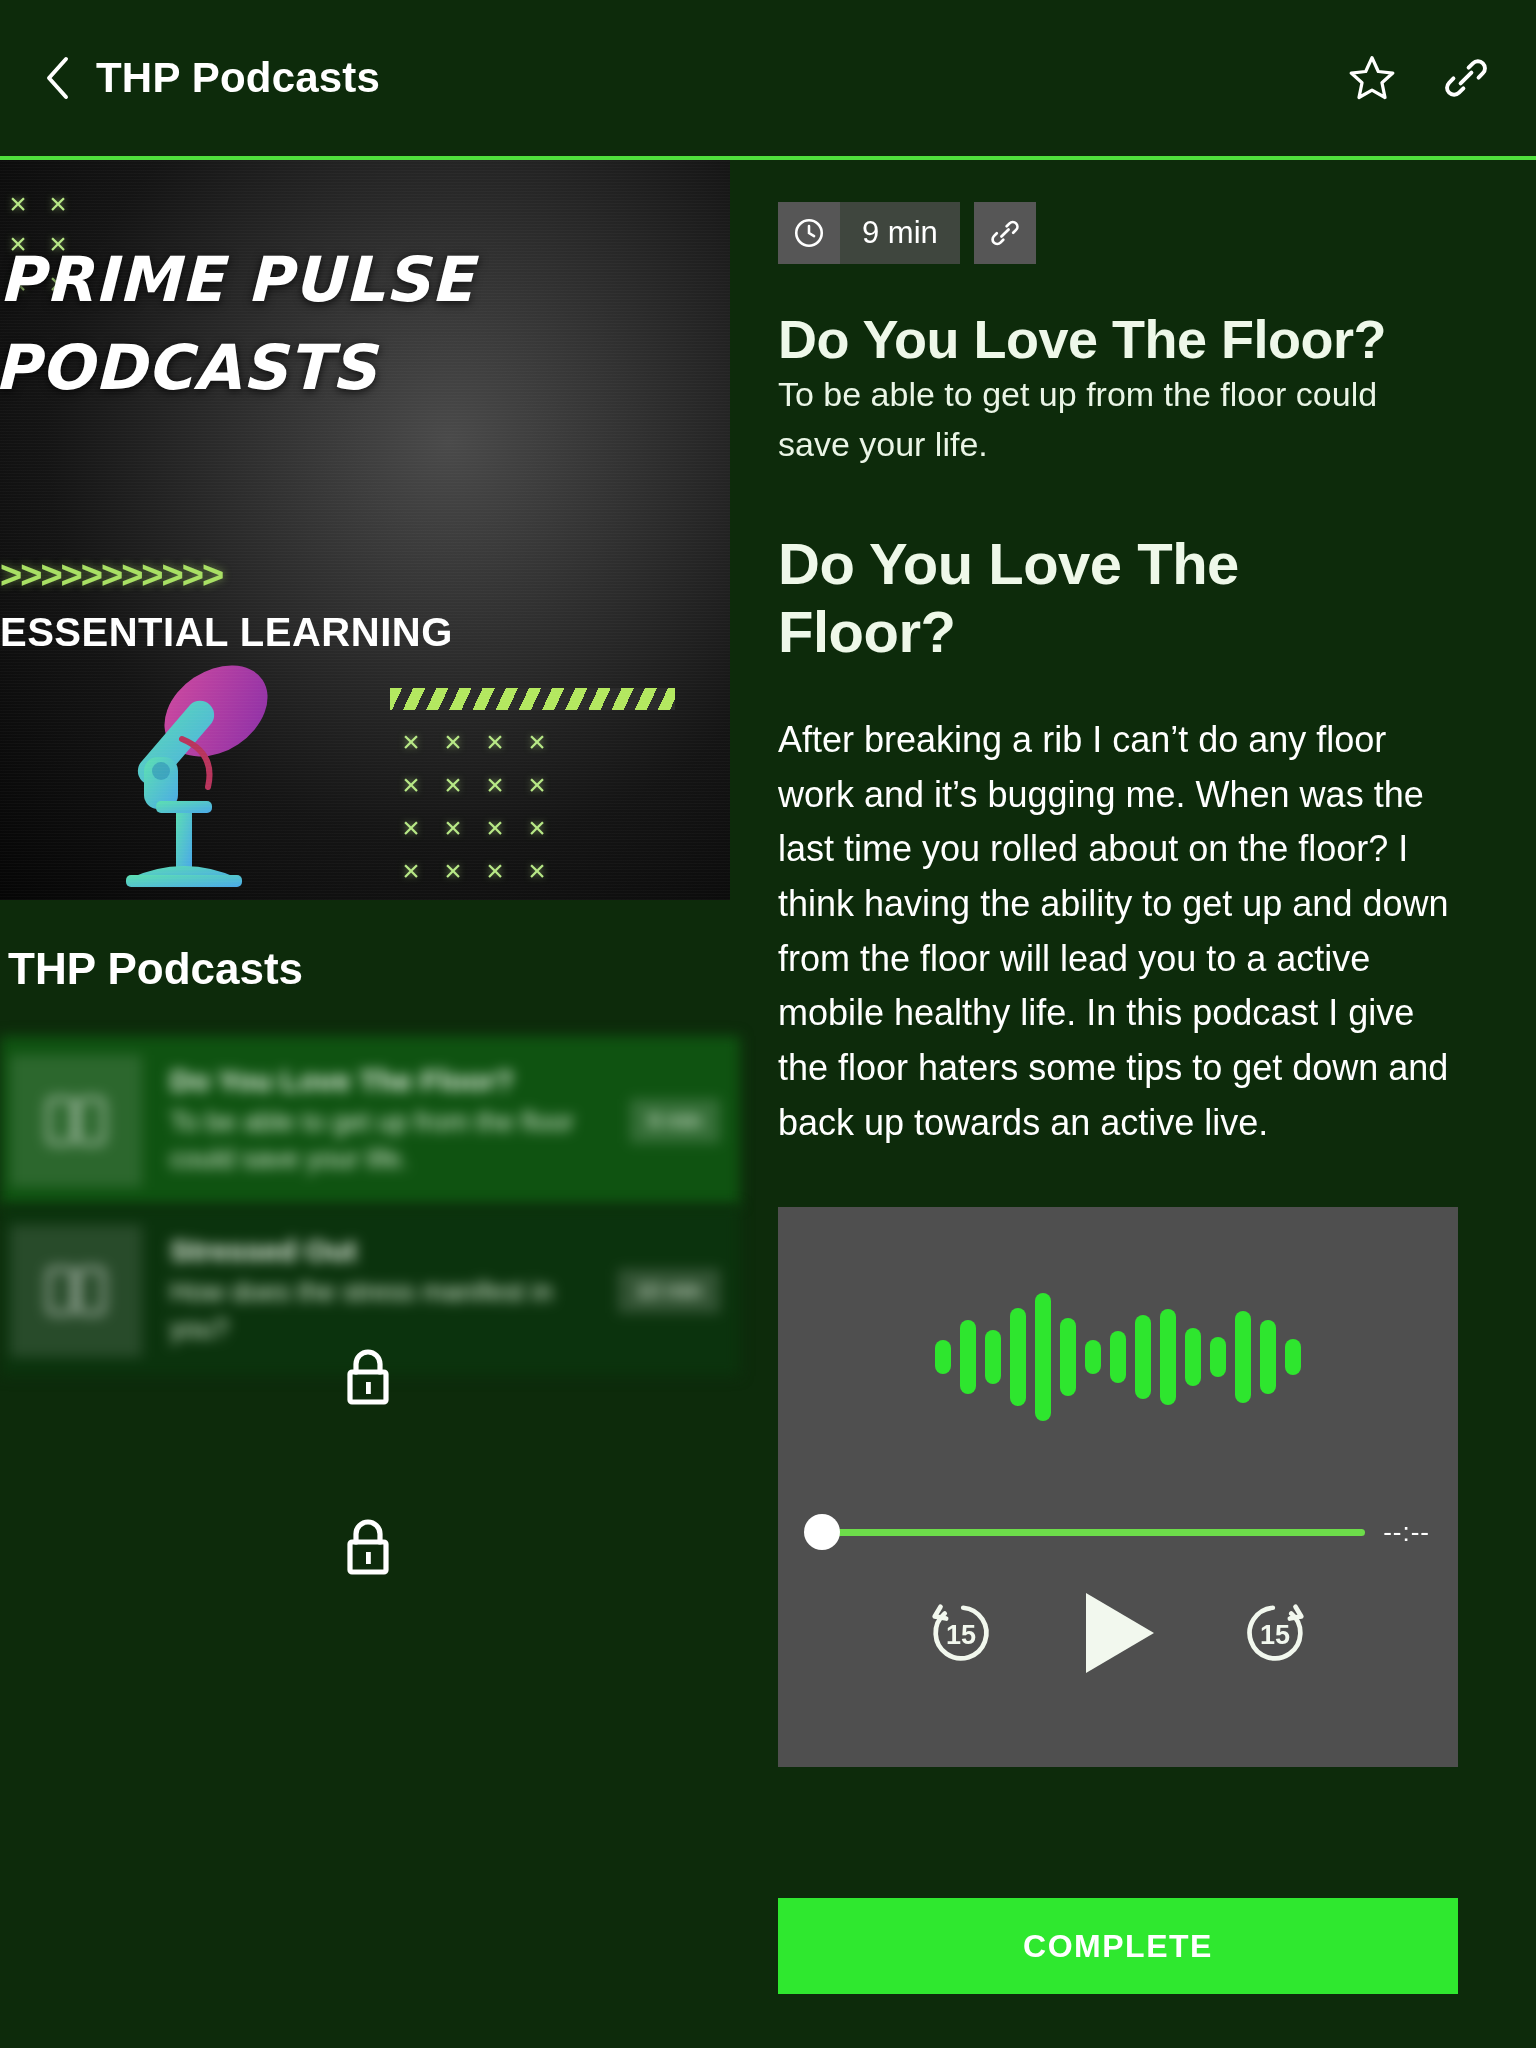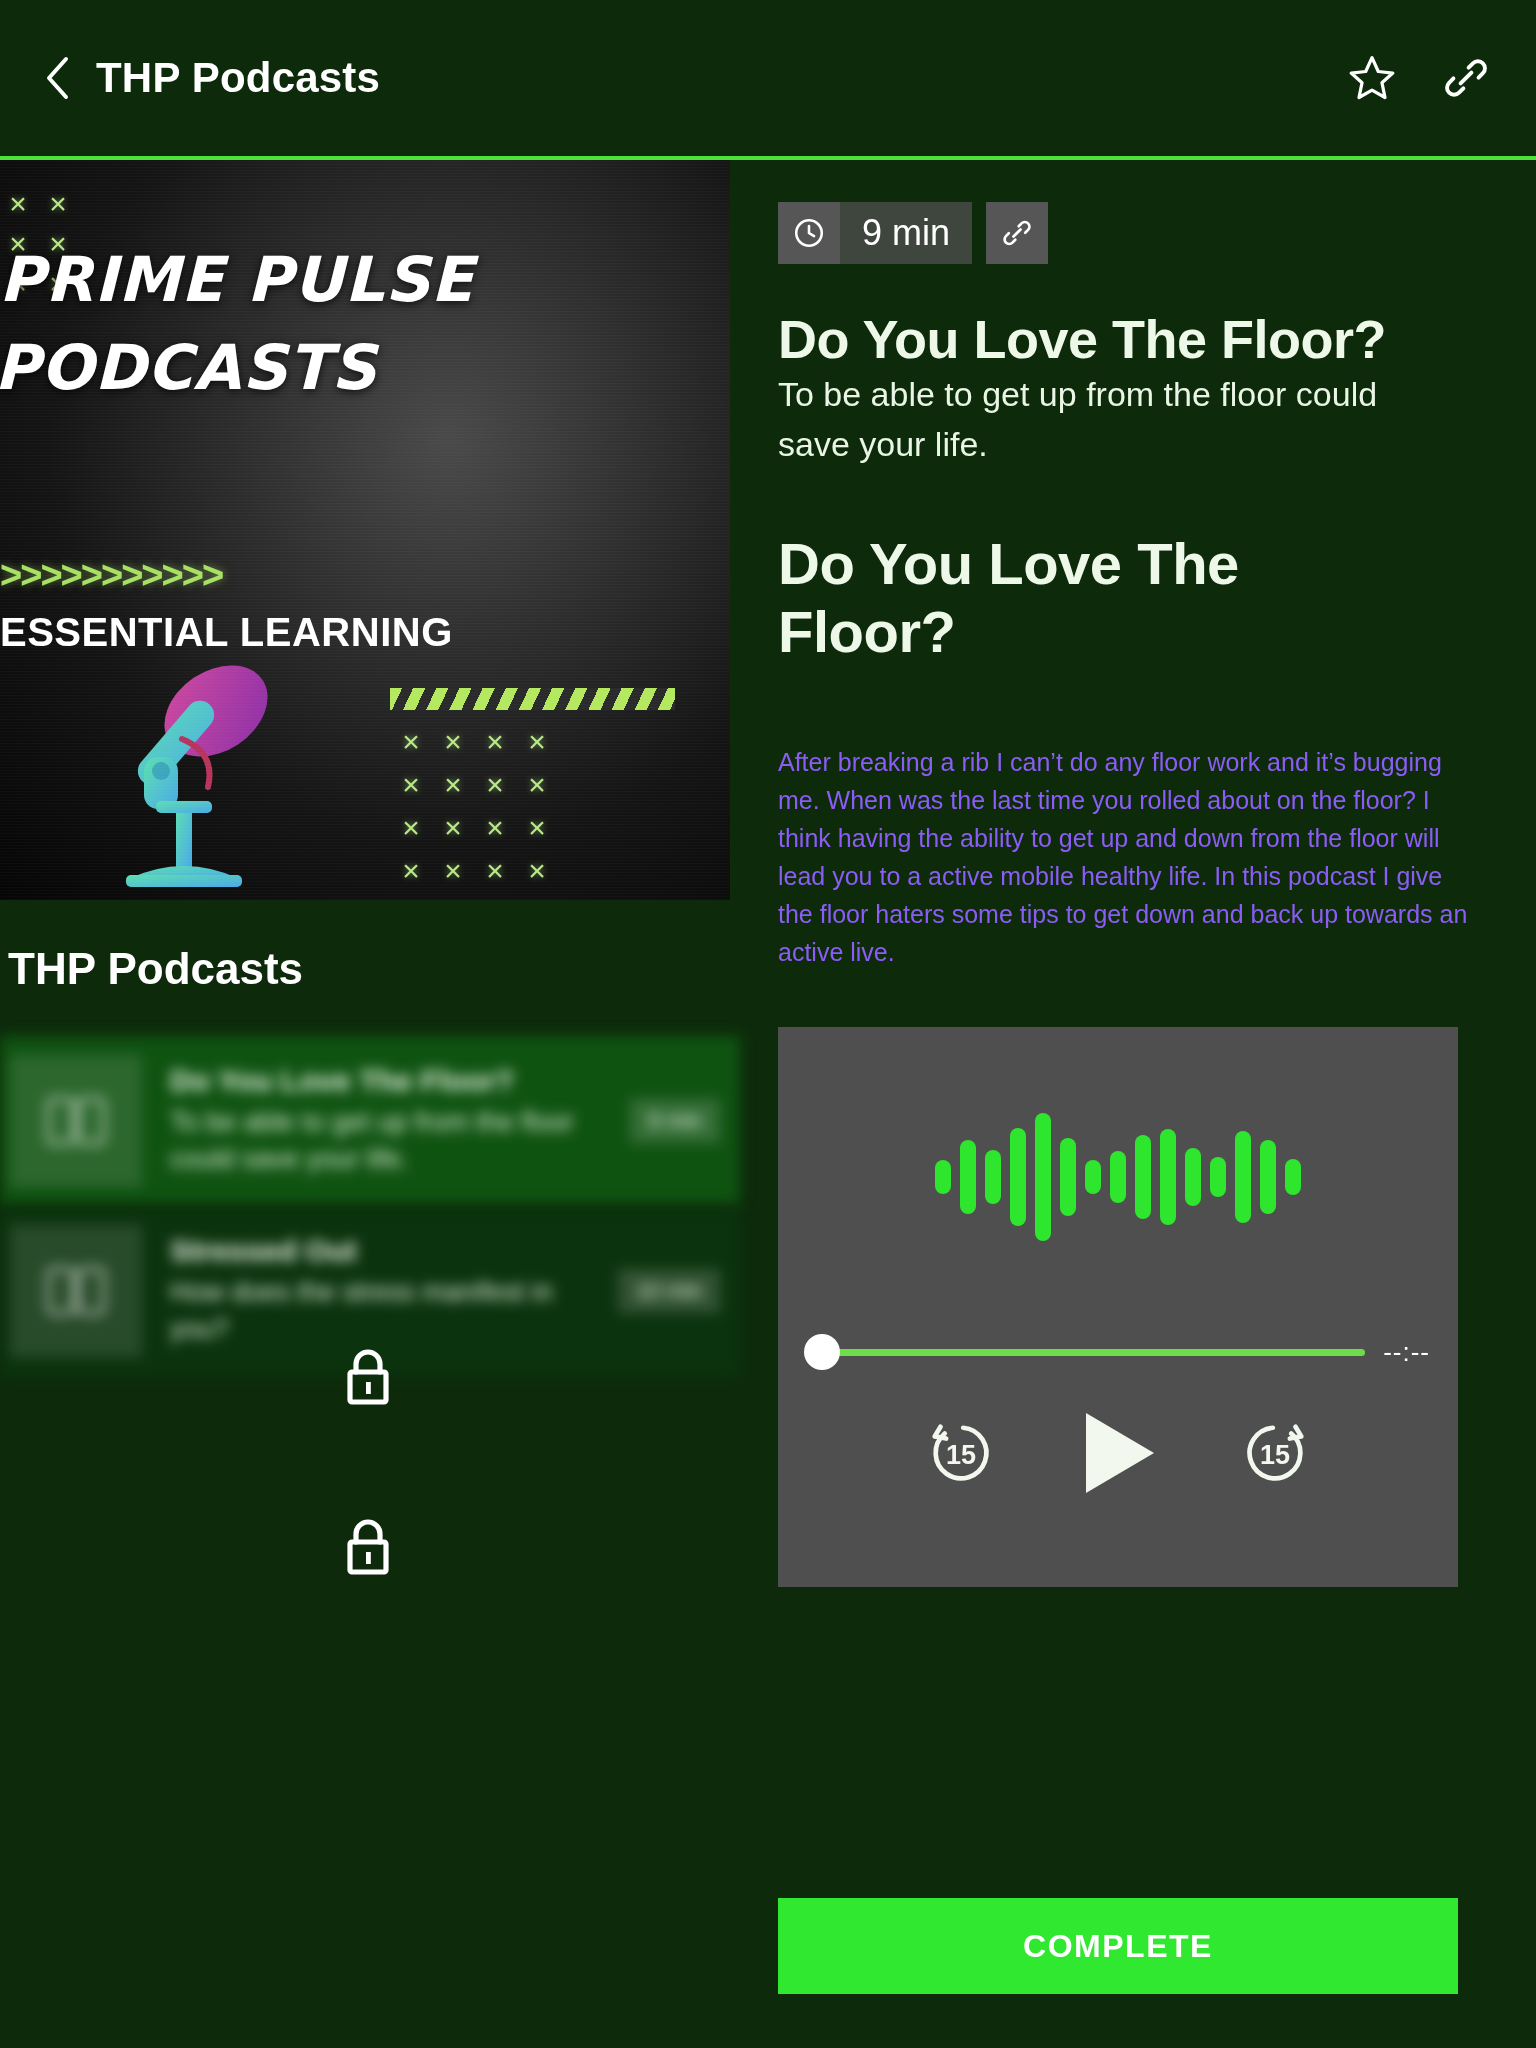--- a/index.html
+++ b/index.html
@@ -199,21 +199,21 @@
     height:62px;
   }
   .dur-ic{
     width:62px;
     background:#565656;
     display:flex; align-items:center; justify-content:center;
   }
   .dur-txt{
     background:#3f463e;
     color:#ffffff;
-    font-size:36px;
+    font-size:31px;
     font-weight:400;
     display:flex; align-items:center;
     padding:0 22px;
   }
   .link-badge{
     width:62px; height:62px;
     background:#565656;
     display:flex; align-items:center; justify-content:center;
     cursor:pointer;
   }
@@ -234,23 +234,23 @@
   .r-h2{
     margin-top:60px;
     color:#eef8e9;
     font-size:58px;
     font-weight:700;
     line-height:1.18;
     letter-spacing:-.5px;
     max-width:530px;
   }
   .r-body{
-    margin-top:76px;
-    color:#8b5cf6;
-    font-size:25px;
+    margin-top:46px;
+    color:#ffffff;
+    font-size:36px;
     line-height:1.52;
     max-width:690px;
   }
 
   
   .player{
     margin-top:56px;
     width:680px;
     height:560px;
     background:#4f4f4f;

